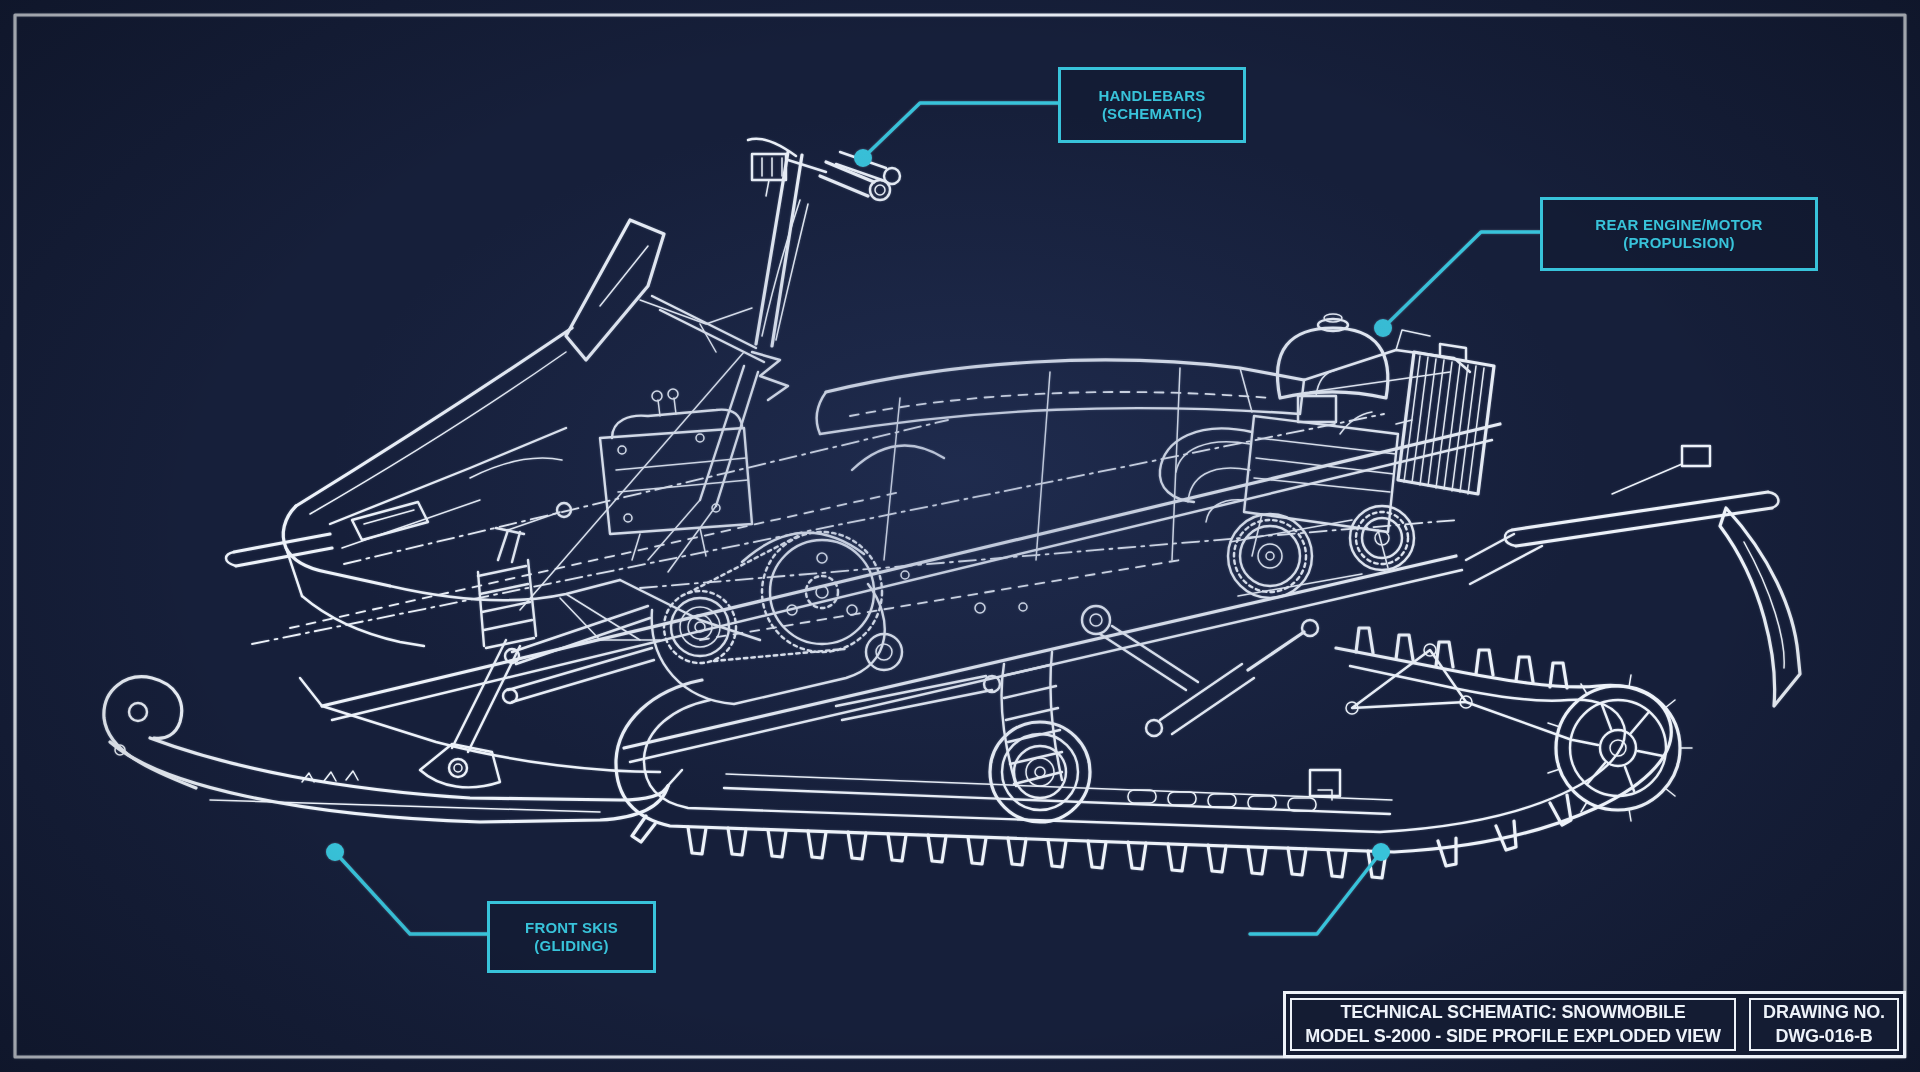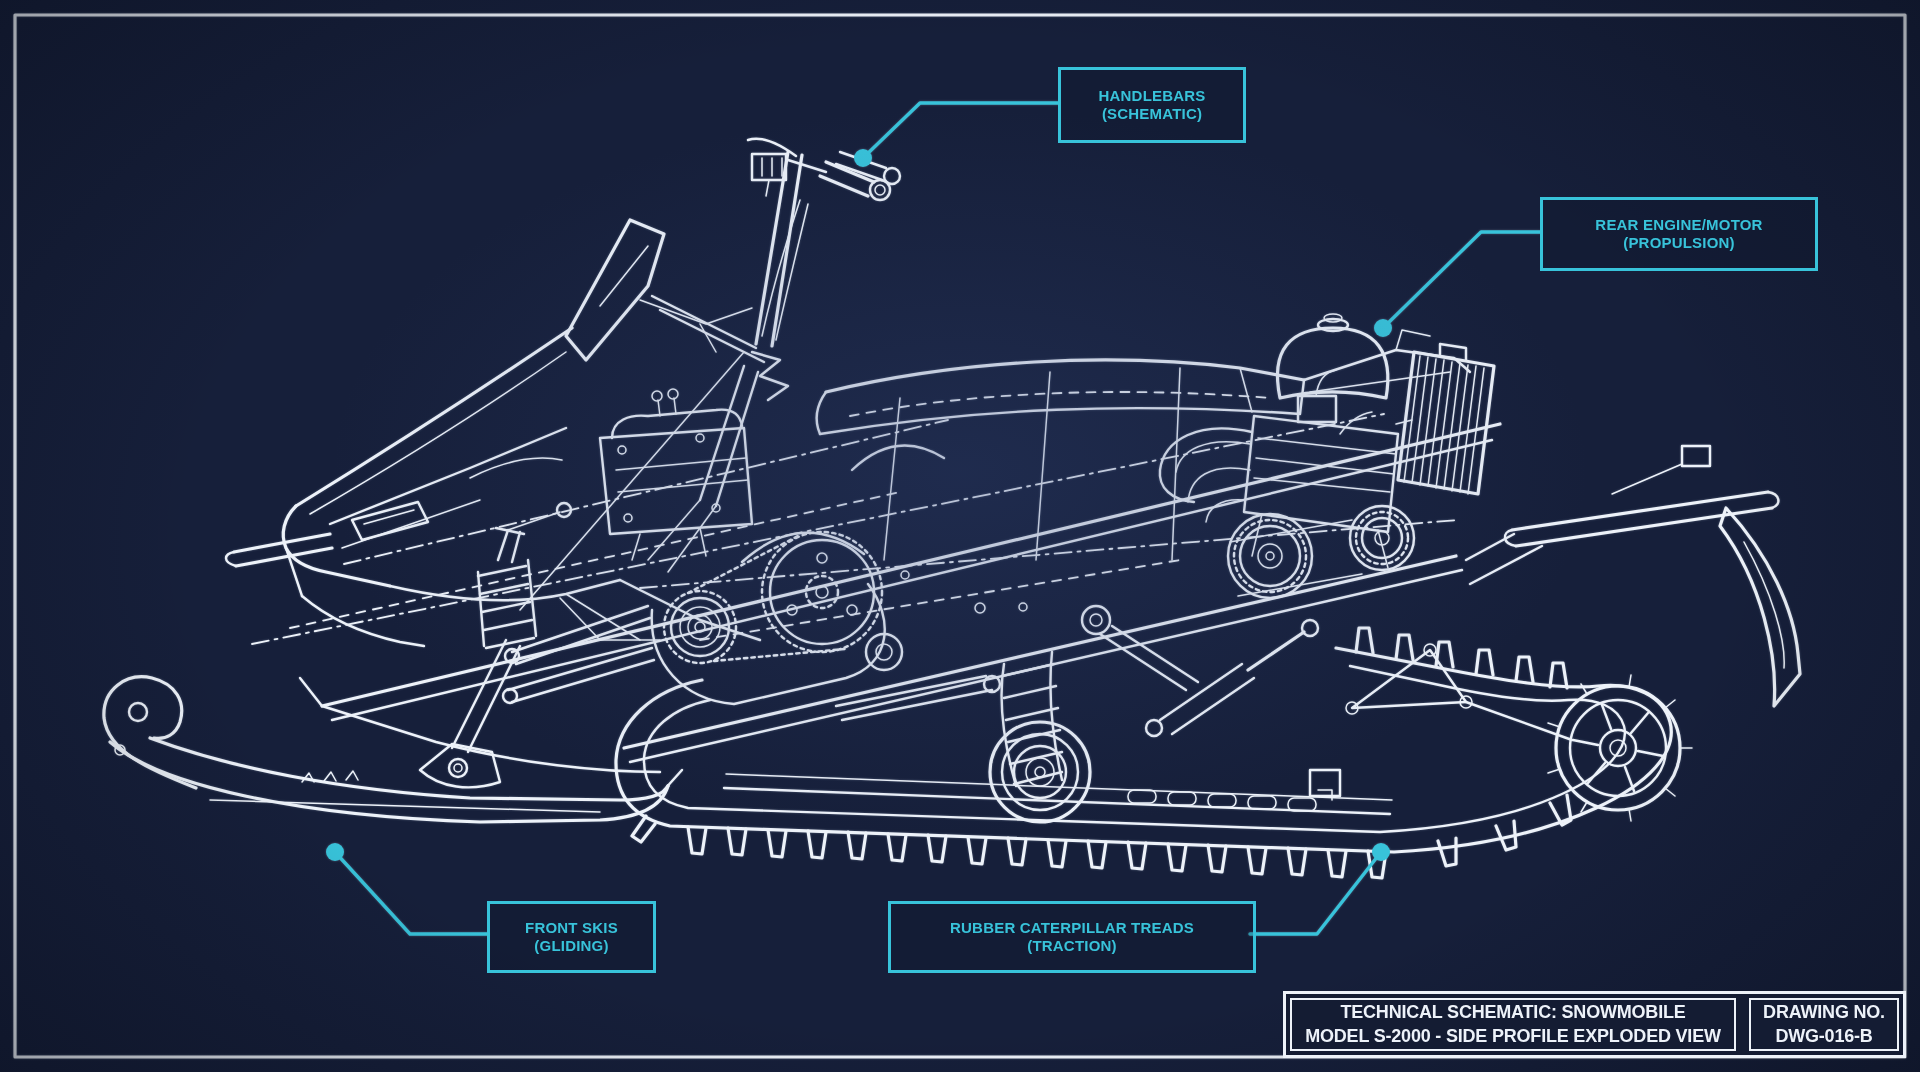--- a/index.html
+++ b/index.html
@@ -319,24 +319,20 @@
   <div class="callout" style="left:487px;top:901px;width:163px;height:66px;">
     <span>FRONT SKIS</span>
     <span>(GLIDING)</span>
   </div>
 
   <div class="callout" style="left:1540px;top:197px;width:272px;height:68px;">
     <span>REAR ENGINE/MOTOR</span>
     <span>(PROPULSION)</span>
   </div>
 
-  <div class="callout" style="left:888px;top:901px;width:362px;height:66px;">
-    <span>RUBBER CATERPILLAR TREADS</span>
-    <span>(TRACTION)</span>
-  </div>
 
   <div class="titleblock">
     <div class="cell main">
       <span>TECHNICAL SCHEMATIC: SNOWMOBILE</span>
       <span>MODEL S-2000 - SIDE PROFILE EXPLODED VIEW</span>
     </div>
     <div class="cell num">
       <span>DRAWING NO.</span>
       <span>DWG-016-B</span>
     </div>

